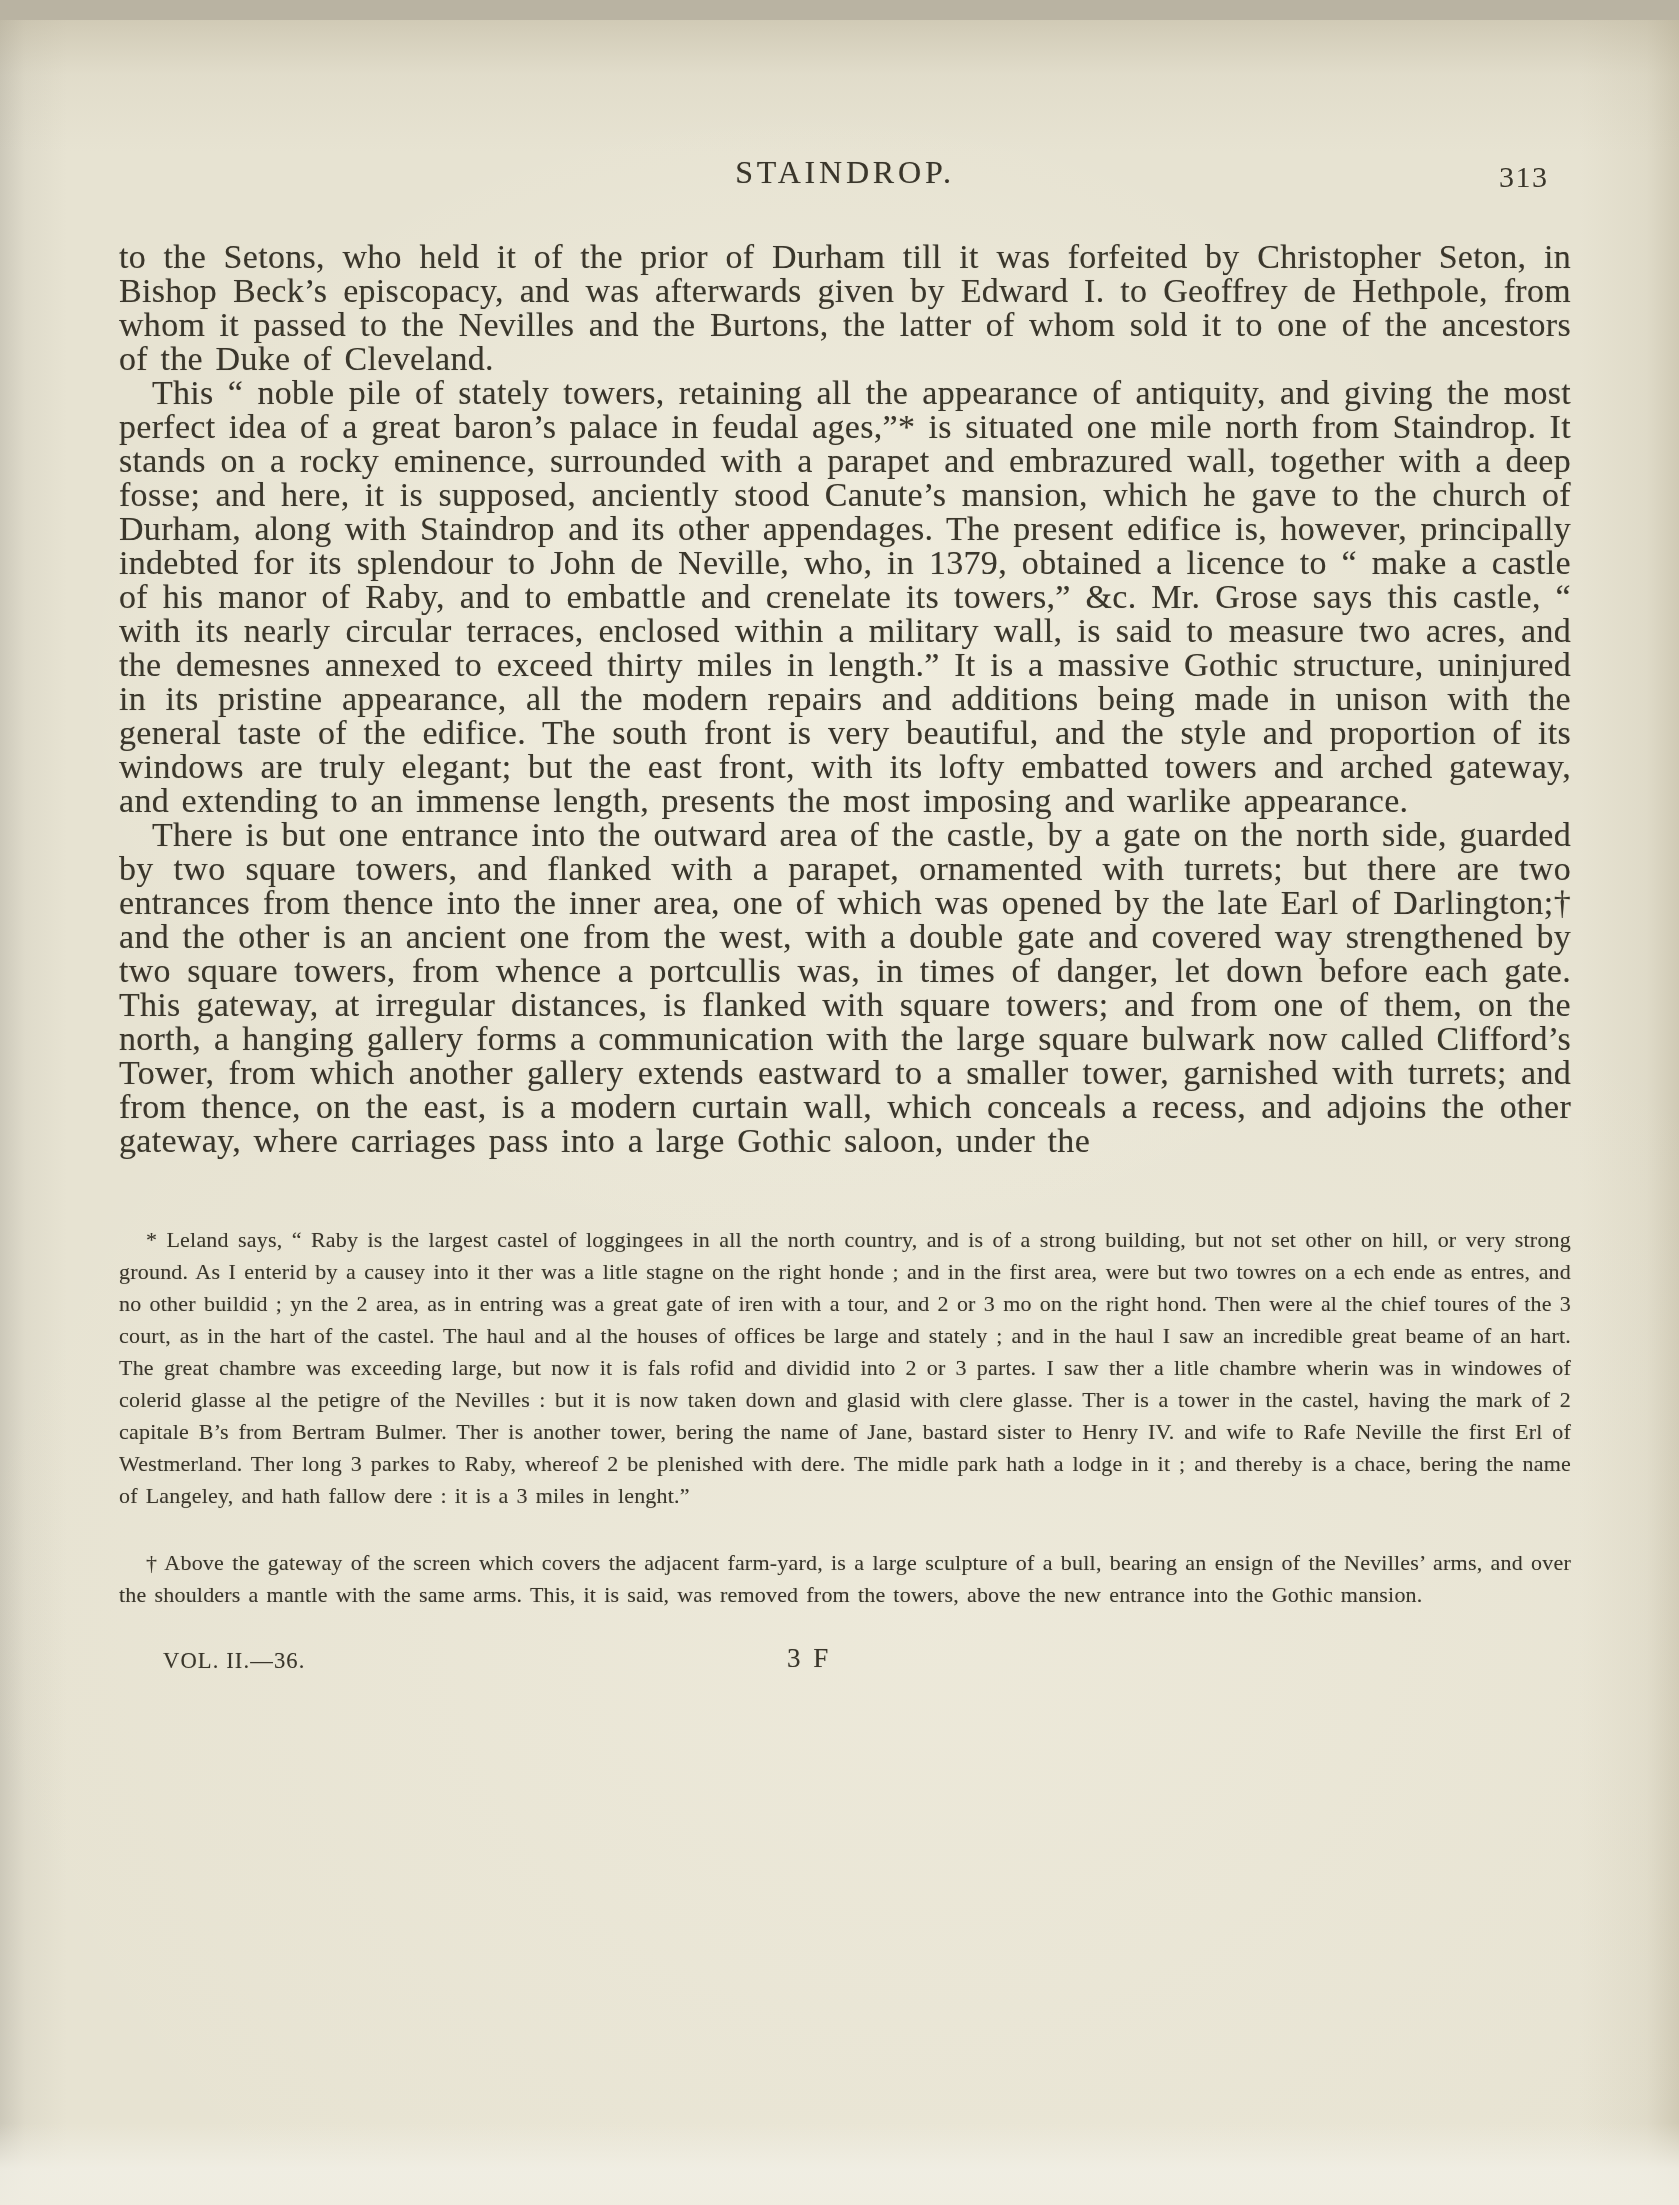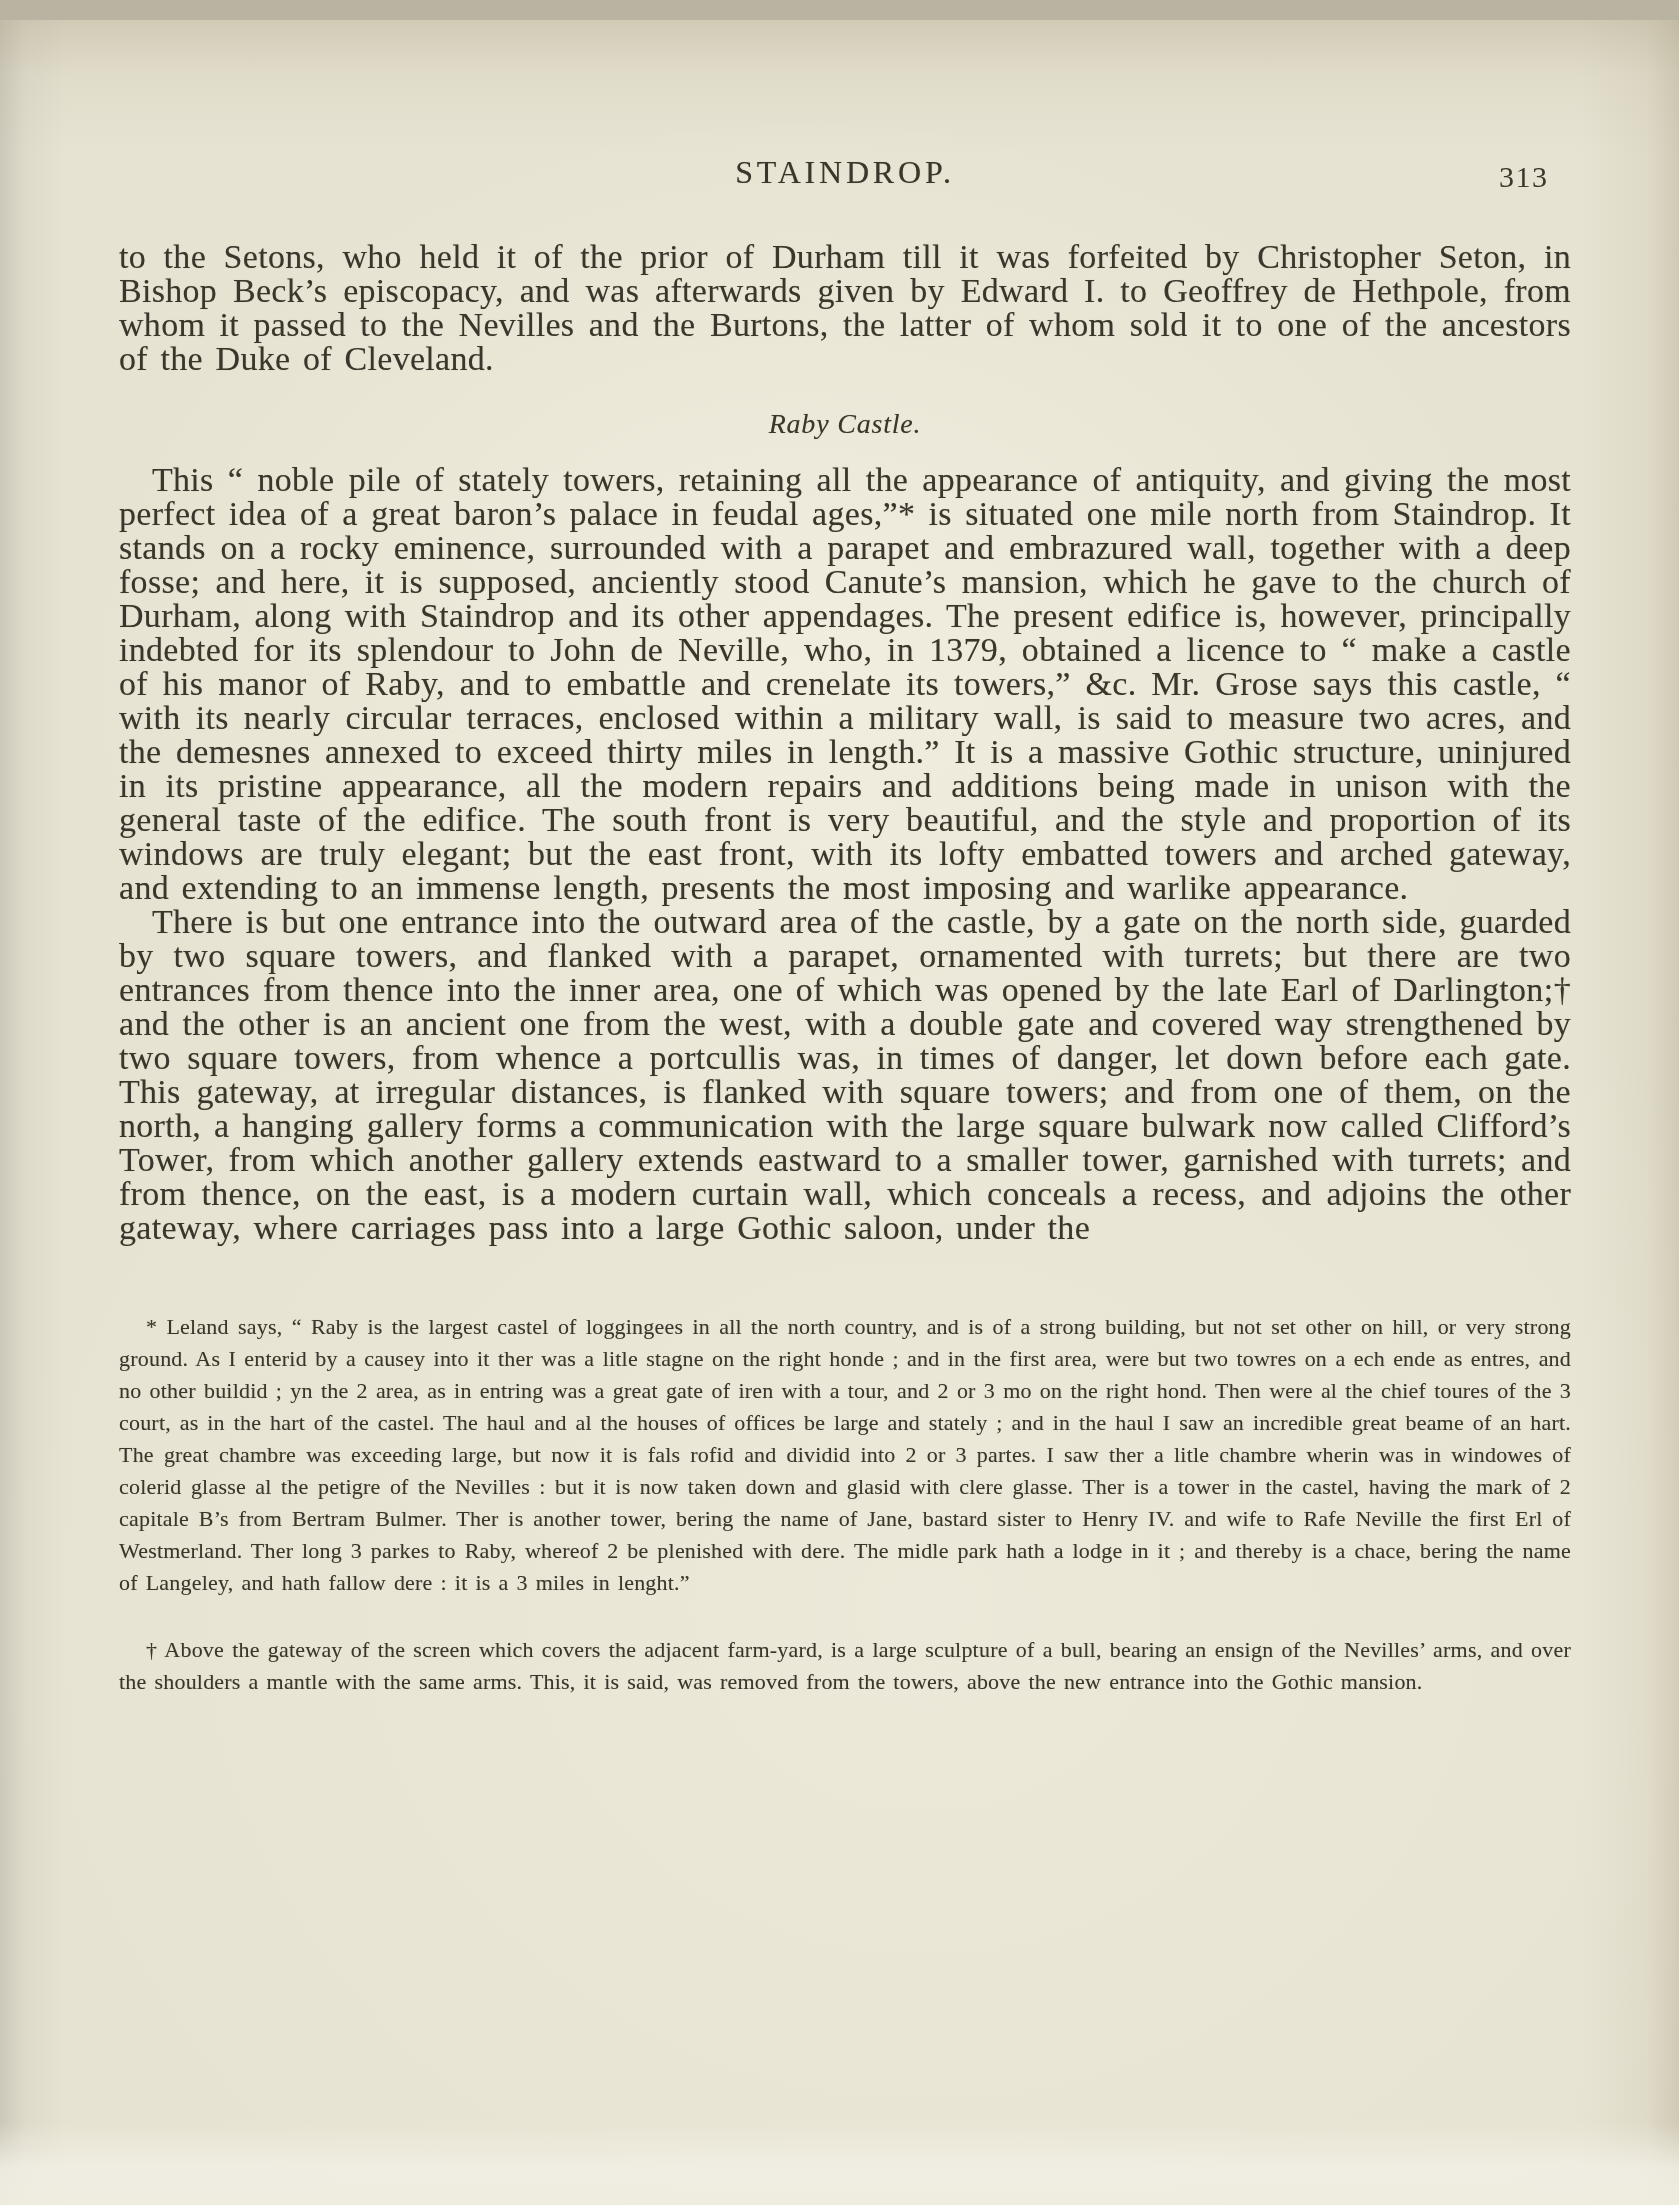--- a/index.html
+++ b/index.html
@@ -127,29 +127,32 @@
 <div class="page">
   <div class="page-inner">
 
     <header class="running-head">
       <h1>STAINDROP.</h1>
       <span class="page-number">313</span>
     </header>
 
     <p class="body-text intro">to the Setons, who held it of the prior of Durham till it was forfeited by Christopher Seton, in Bishop Beck’s episcopacy, and was afterwards given by Edward I. to Geoffrey de Hethpole, from whom it passed to the Nevilles and the Burtons, the latter of whom sold it to one of the ancestors of the Duke of Cleveland.</p>
 
-    <h2 class="section-heading">Raby Castle.</h2>
 
     <p class="body-text indented">This “ noble pile of stately towers, retaining all the appearance of antiquity, and giving the most perfect idea of a great baron’s palace in feudal ages,”* is situated one mile north from Staindrop. It stands on a rocky eminence, surrounded with a parapet and embrazured wall, together with a deep fosse; and here, it is supposed, anciently stood Canute’s mansion, which he gave to the church of Durham, along with Staindrop and its other appendages. The present edifice is, however, principally indebted for its splendour to John de Neville, who, in 1379, obtained a licence to “ make a castle of his manor of Raby, and to embattle and crenelate its towers,” &amp;c. Mr. Grose says this castle, “ with its nearly circular terraces, enclosed within a military wall, is said to measure two acres, and the demesnes annexed to exceed thirty miles in length.” It is a massive Gothic structure, uninjured in its pristine appearance, all the modern repairs and additions being made in unison with the general taste of the edifice. The south front is very beautiful, and the style and proportion of its windows are truly elegant; but the east front, with its lofty embatted towers and arched gateway, and extending to an immense length, presents the most imposing and warlike appearance.</p>
 
     <p class="body-text indented">There is but one entrance into the outward area of the castle, by a gate on the north side, guarded by two square towers, and flanked with a parapet, ornamented with turrets; but there are two entrances from thence into the inner area, one of which was opened by the late Earl of Darlington;† and the other is an ancient one from the west, with a double gate and covered way strengthened by two square towers, from whence a portcullis was, in times of danger, let down before each gate. This gateway, at irregular distances, is flanked with square towers; and from one of them, on the north, a hanging gallery forms a communication with the large square bulwark now called Clifford’s Tower, from which another gallery extends eastward to a smaller tower, garnished with turrets; and from thence, on the east, is a modern curtain wall, which conceals a recess, and adjoins the other gateway, where carriages pass into a large Gothic saloon, under the</p>
 
     <div class="footnotes">
       <p class="footnote">* Leland says, “ Raby is the largest castel of loggingees in all the north country, and is of a strong building, but not set other on hill, or very strong ground. As I enterid by a causey into it ther was a litle stagne on the right honde ; and in the first area, were but two towres on a ech ende as entres, and no other buildid ; yn the 2 area, as in entring was a great gate of iren with a tour, and 2 or 3 mo on the right hond. Then were al the chief toures of the 3 court, as in the hart of the castel. The haul and al the houses of offices be large and stately ; and in the haul I saw an incredible great beame of an hart. The great chambre was exceeding large, but now it is fals rofid and dividid into 2 or 3 partes. I saw ther a litle chambre wherin was in windowes of colerid glasse al the petigre of the Nevilles : but it is now taken down and glasid with clere glasse. Ther is a tower in the castel, having the mark of 2 capitale B’s from Bertram Bulmer. Ther is another tower, bering the name of Jane, bastard sister to Henry IV. and wife to Rafe Neville the first Erl of Westmerland. Ther long 3 parkes to Raby, whereof 2 be plenished with dere. The midle park hath a lodge in it ; and thereby is a chace, bering the name of Langeley, and hath fallow dere : it is a 3 miles in lenght.”</p>
       <p class="footnote">† Above the gateway of the screen which covers the adjacent farm-yard, is a large sculpture of a bull, bearing an ensign of the Nevilles’ arms, and over the shoulders a mantle with the same arms. This, it is said, was removed from the towers, above the new entrance into the Gothic mansion.</p>
     </div>
 
+    <footer class="page-footer">
+      <span class="volume">VOL. II.—36.</span>
+      <span class="signature">3 F</span>
+    </footer>
 
   </div>
 
   <div class="bottom-edge"></div>
 </div>
 
 
 </body></html>

